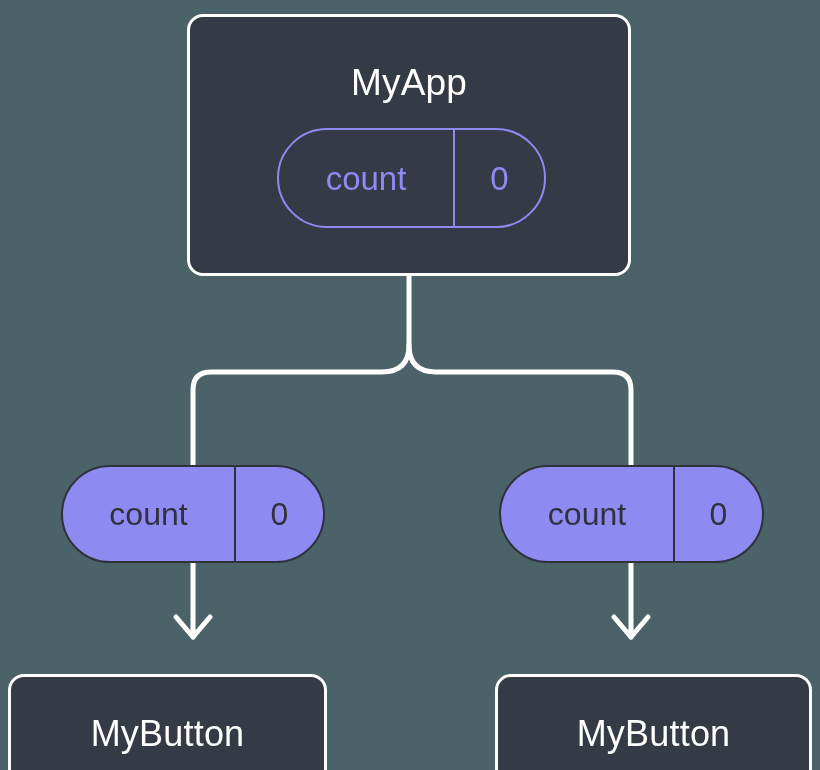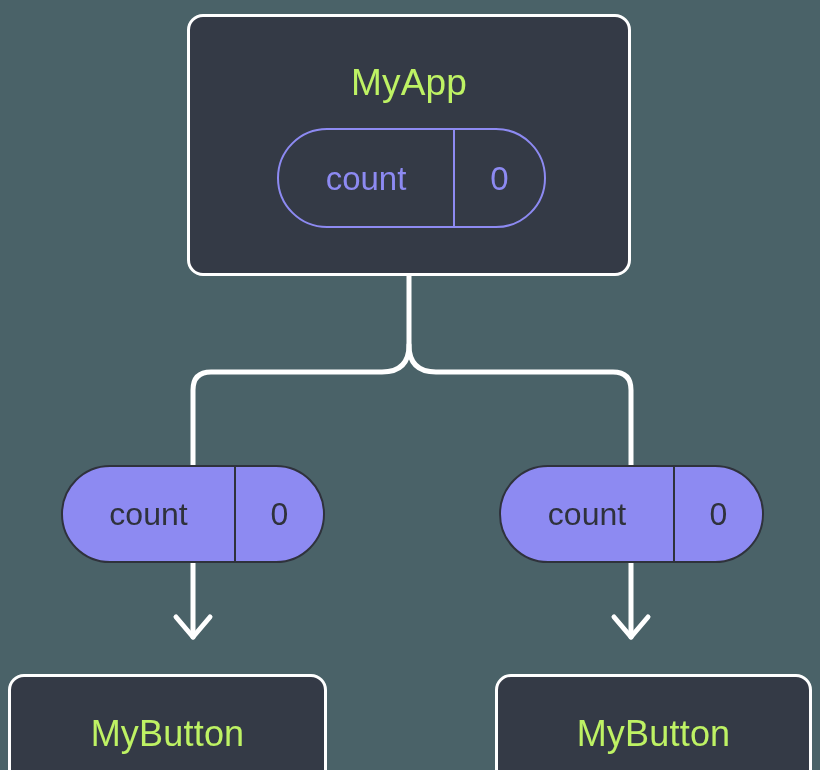--- a/index.html
+++ b/index.html
@@ -30,21 +30,21 @@
     position: absolute;
     box-sizing: border-box;
     background: #343a46;
     border: 3px solid #ffffff;
     border-radius: 16px;
     display: flex;
     flex-direction: column;
     align-items: center;
   }
   .component-title {
-    color: #bef264;
+    color: #ffffff;
     font-size: 37px;
     font-weight: 400;
     letter-spacing: 0.2px;
     line-height: 1;
     white-space: nowrap;
   }
 
   #app-box {
     left: 187px;
     top: 14px;

